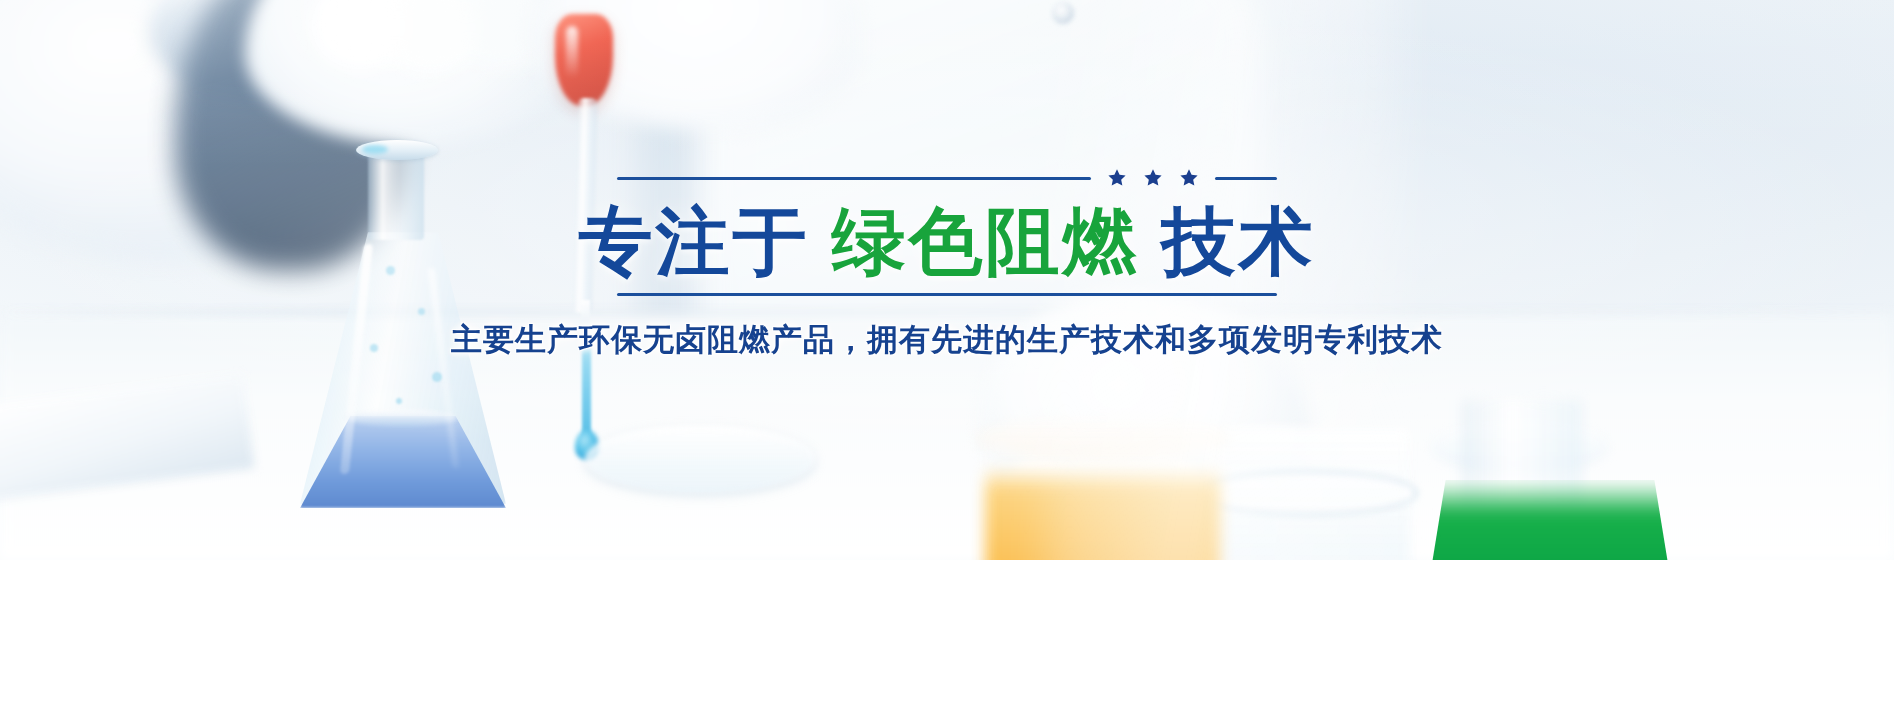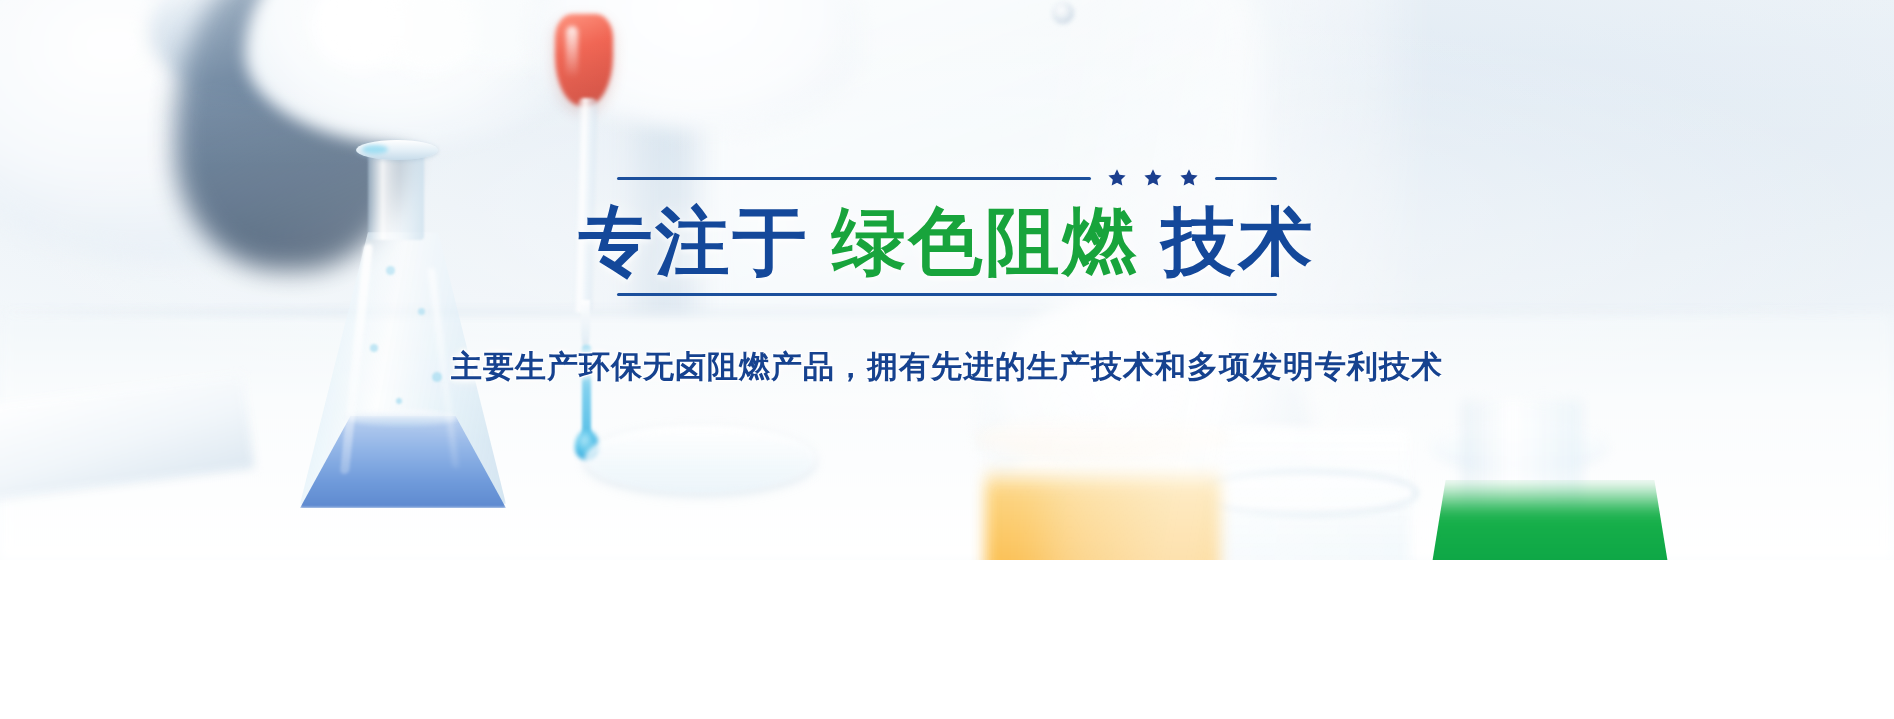--- a/index.html
+++ b/index.html
@@ -355,21 +355,21 @@
     margin-top:18px;
     font-size:30px;
     font-weight:bold;
     letter-spacing:1.2px;
     color:#1b4f9c;
     white-space:nowrap;
     text-shadow:0 1px 4px rgba(255,255,255,.9);
   }
 
   .tagline{
-    margin-top:50px;
+    margin-top:23px;
     font-size:31px;
     font-weight:bold;
     letter-spacing:1px;
     color:#16428f;
     white-space:nowrap;
     text-shadow:
       0 0 6px #ffffff, 0 0 6px #ffffff, 0 0 10px #ffffff,
       1px 1px 0 rgba(255,255,255,.95), -1px -1px 0 rgba(255,255,255,.95),
       1px -1px 0 rgba(255,255,255,.95), -1px 1px 0 rgba(255,255,255,.95),
       0 0 18px rgba(255,255,255,.8);

